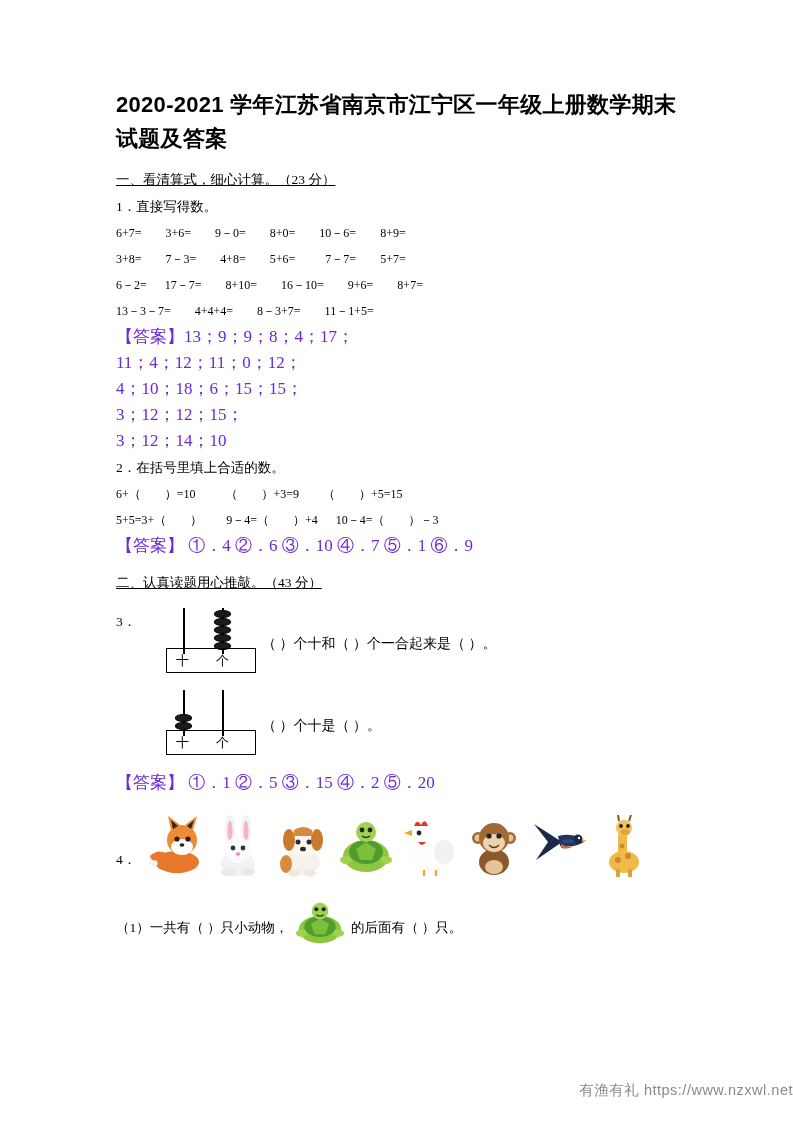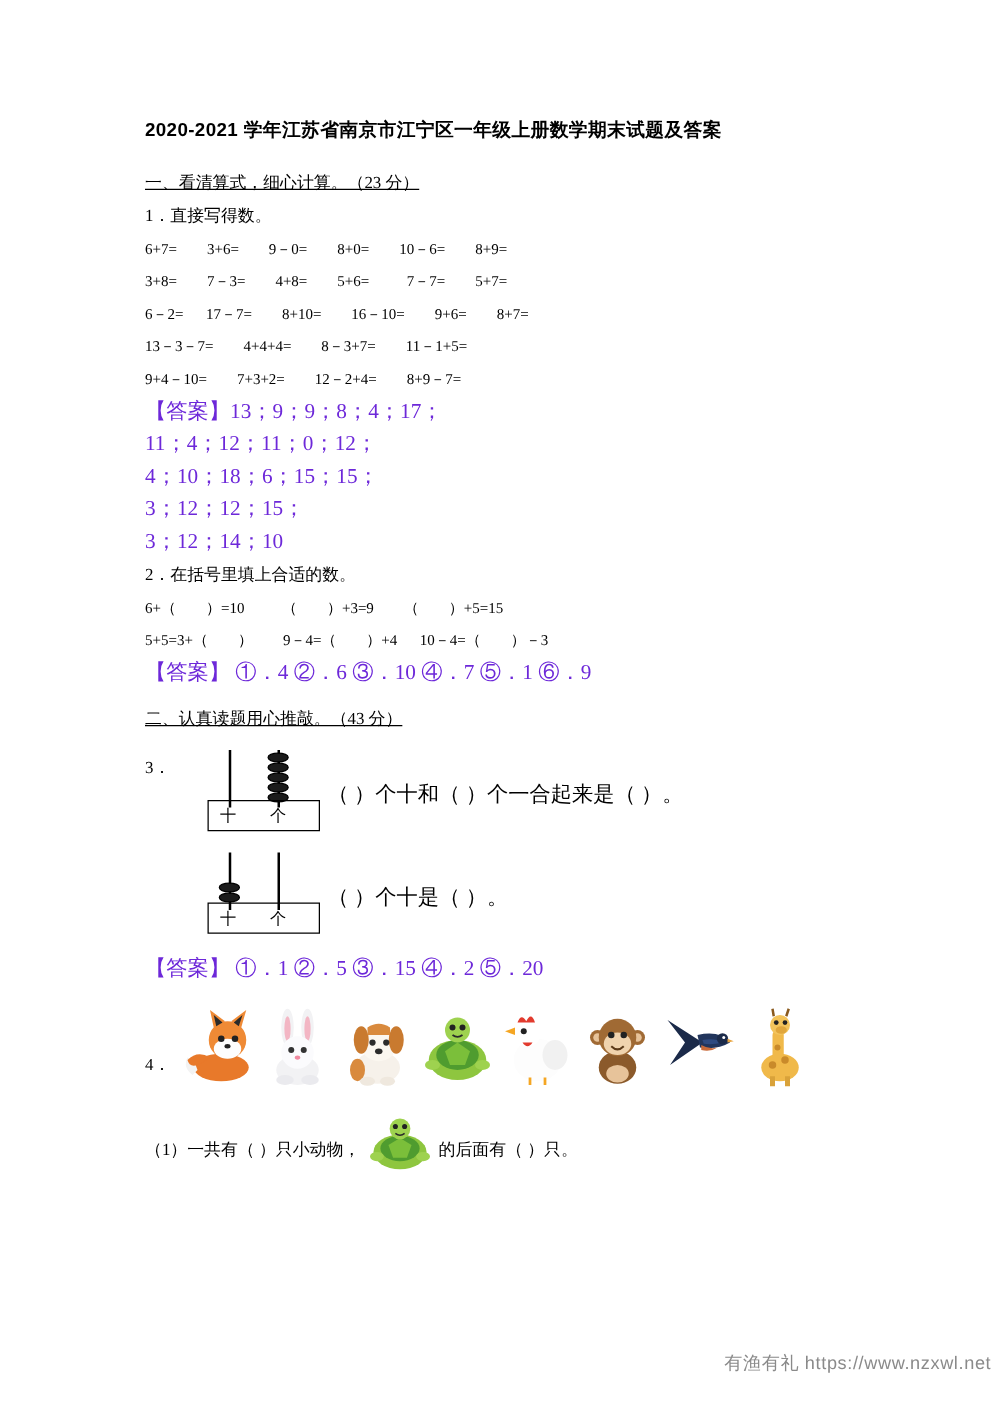--- a/index.html
+++ b/index.html
@@ -18,21 +18,21 @@
   .page {
     position: relative;
     width: 793px;
     height: 1122px;
     box-sizing: border-box;
     padding: 88px 116px 0 116px;
   }
   .doc-title {
     font-family: "Liberation Sans", sans-serif;
     font-weight: bold;
-    font-size: 15px;
+    font-size: 22px;
     line-height: 34px;
     letter-spacing: 0.3px;
     color: #000;
     margin: 0 0 8px 0;
   }
   .sec-head {
     font-size: 13.5px;
     line-height: 27px;
     margin-top: 10px;
     text-decoration: underline;
@@ -104,21 +104,21 @@
     display: flex;
     align-items: flex-start;
   }
   .q-num {
     font-size: 13.5px;
     line-height: 27px;
     width: 24px;
     flex: none;
   }
   .fig-text {
-    font-size: 17px;
+    font-size: 14px;
     line-height: 27px;
     padding-top: 22px;
   }
   .animals {
     display: flex;
     align-items: flex-end;
     gap: 4px;
     height: 72px;
     margin-left: 4px;
   }
@@ -148,21 +148,20 @@
   <h1 class="doc-title">2020-2021 学年江苏省南京市江宁区一年级上册数学期末试题及答案</h1>
 
   <div class="sec-head">一、看清算式，细心计算。（23 分）</div>
 
   <div class="q-line">1．直接写得数。</div>
 
   <div class="calc-row">6+7=        3+6=        9－0=        8+0=        10－6=        8+9=</div>
   <div class="calc-row">3+8=        7－3=        4+8=        5+6=          7－7=        5+7=</div>
   <div class="calc-row">6－2=      17－7=        8+10=        16－10=        9+6=        8+7=</div>
   <div class="calc-row">13－3－7=        4+4+4=        8－3+7=        11－1+5=</div>
-  <div class="calc-row">9+4－10=        7+3+2=        12－2+4=        8+9－7=</div>
 
   <div class="ans">【答案】13；9；9；8；4；17；</div>
   <div class="ans">11；4；12；11；0；12；</div>
   <div class="ans">4；10；18；6；15；15；</div>
   <div class="ans">3；12；12；15；</div>
   <div class="ans">3；12；14；10</div>
 
   <div class="q-line">2．在括号里填上合适的数。</div>
   <div class="calc-row">6+（        ）=10          （        ）+3=9        （        ）+5=15</div>
   <div class="calc-row">5+5=3+（        ）        9－4=（        ）+4      10－4=（        ）－3</div>

